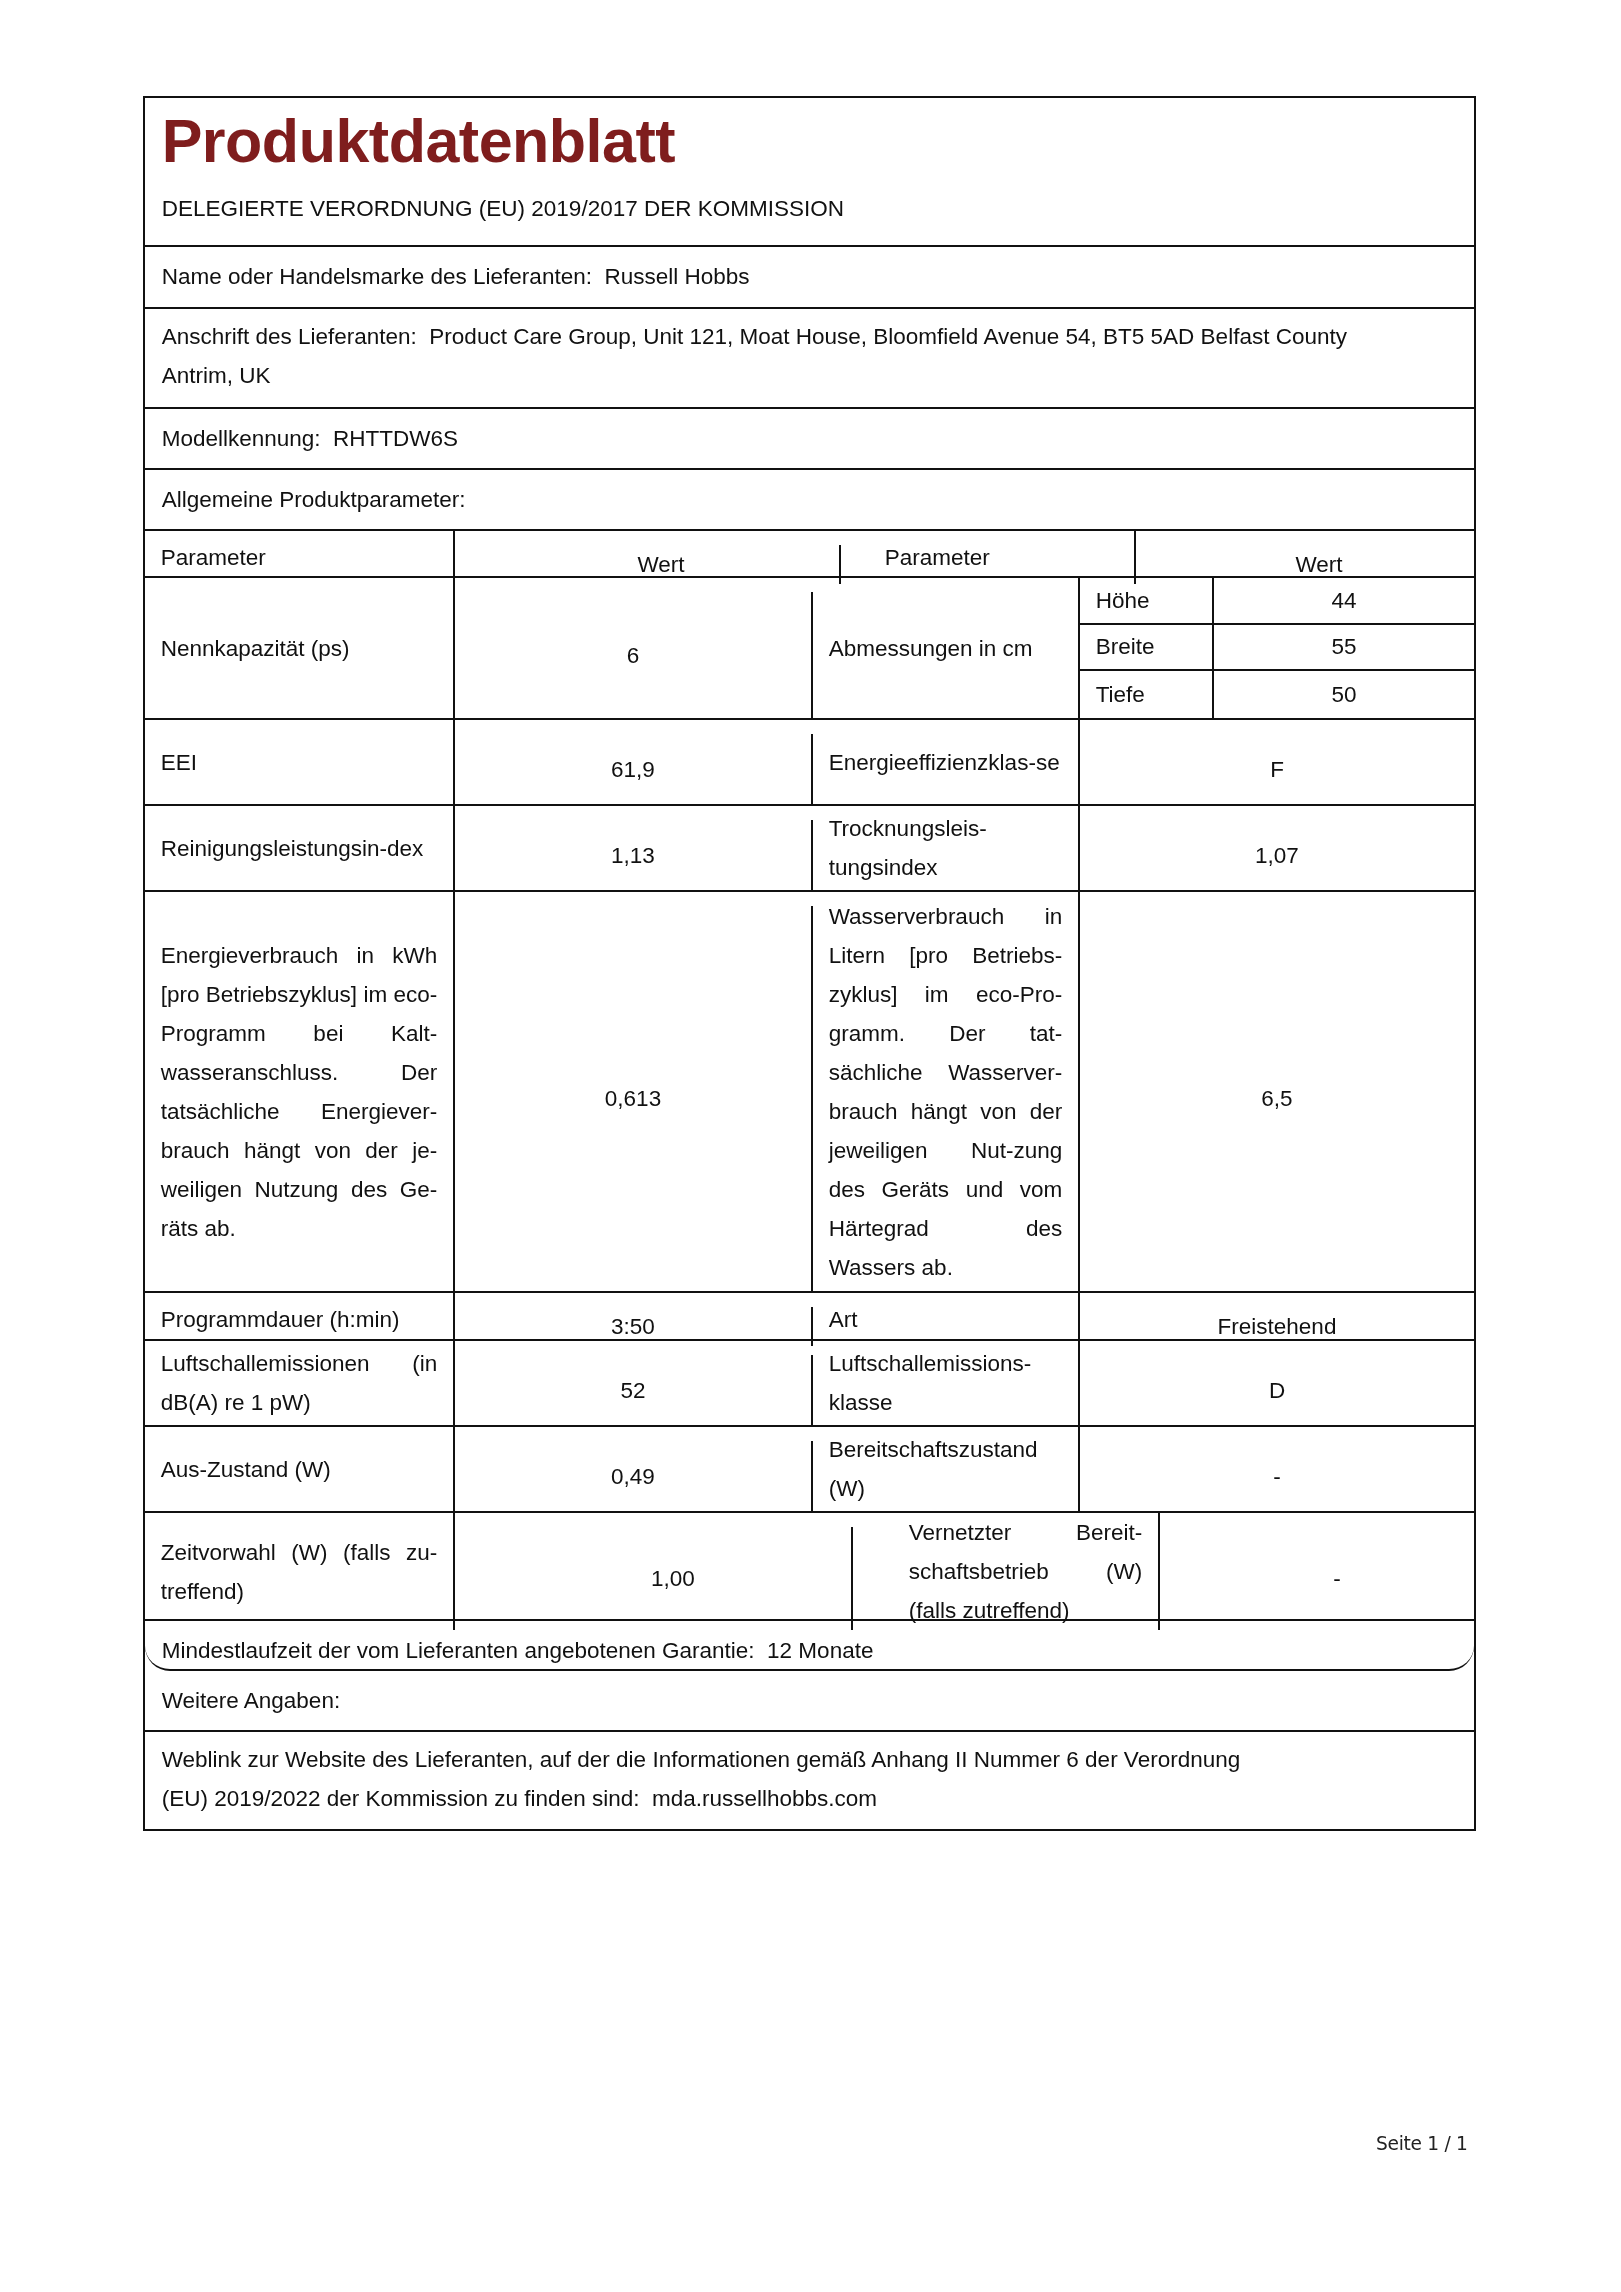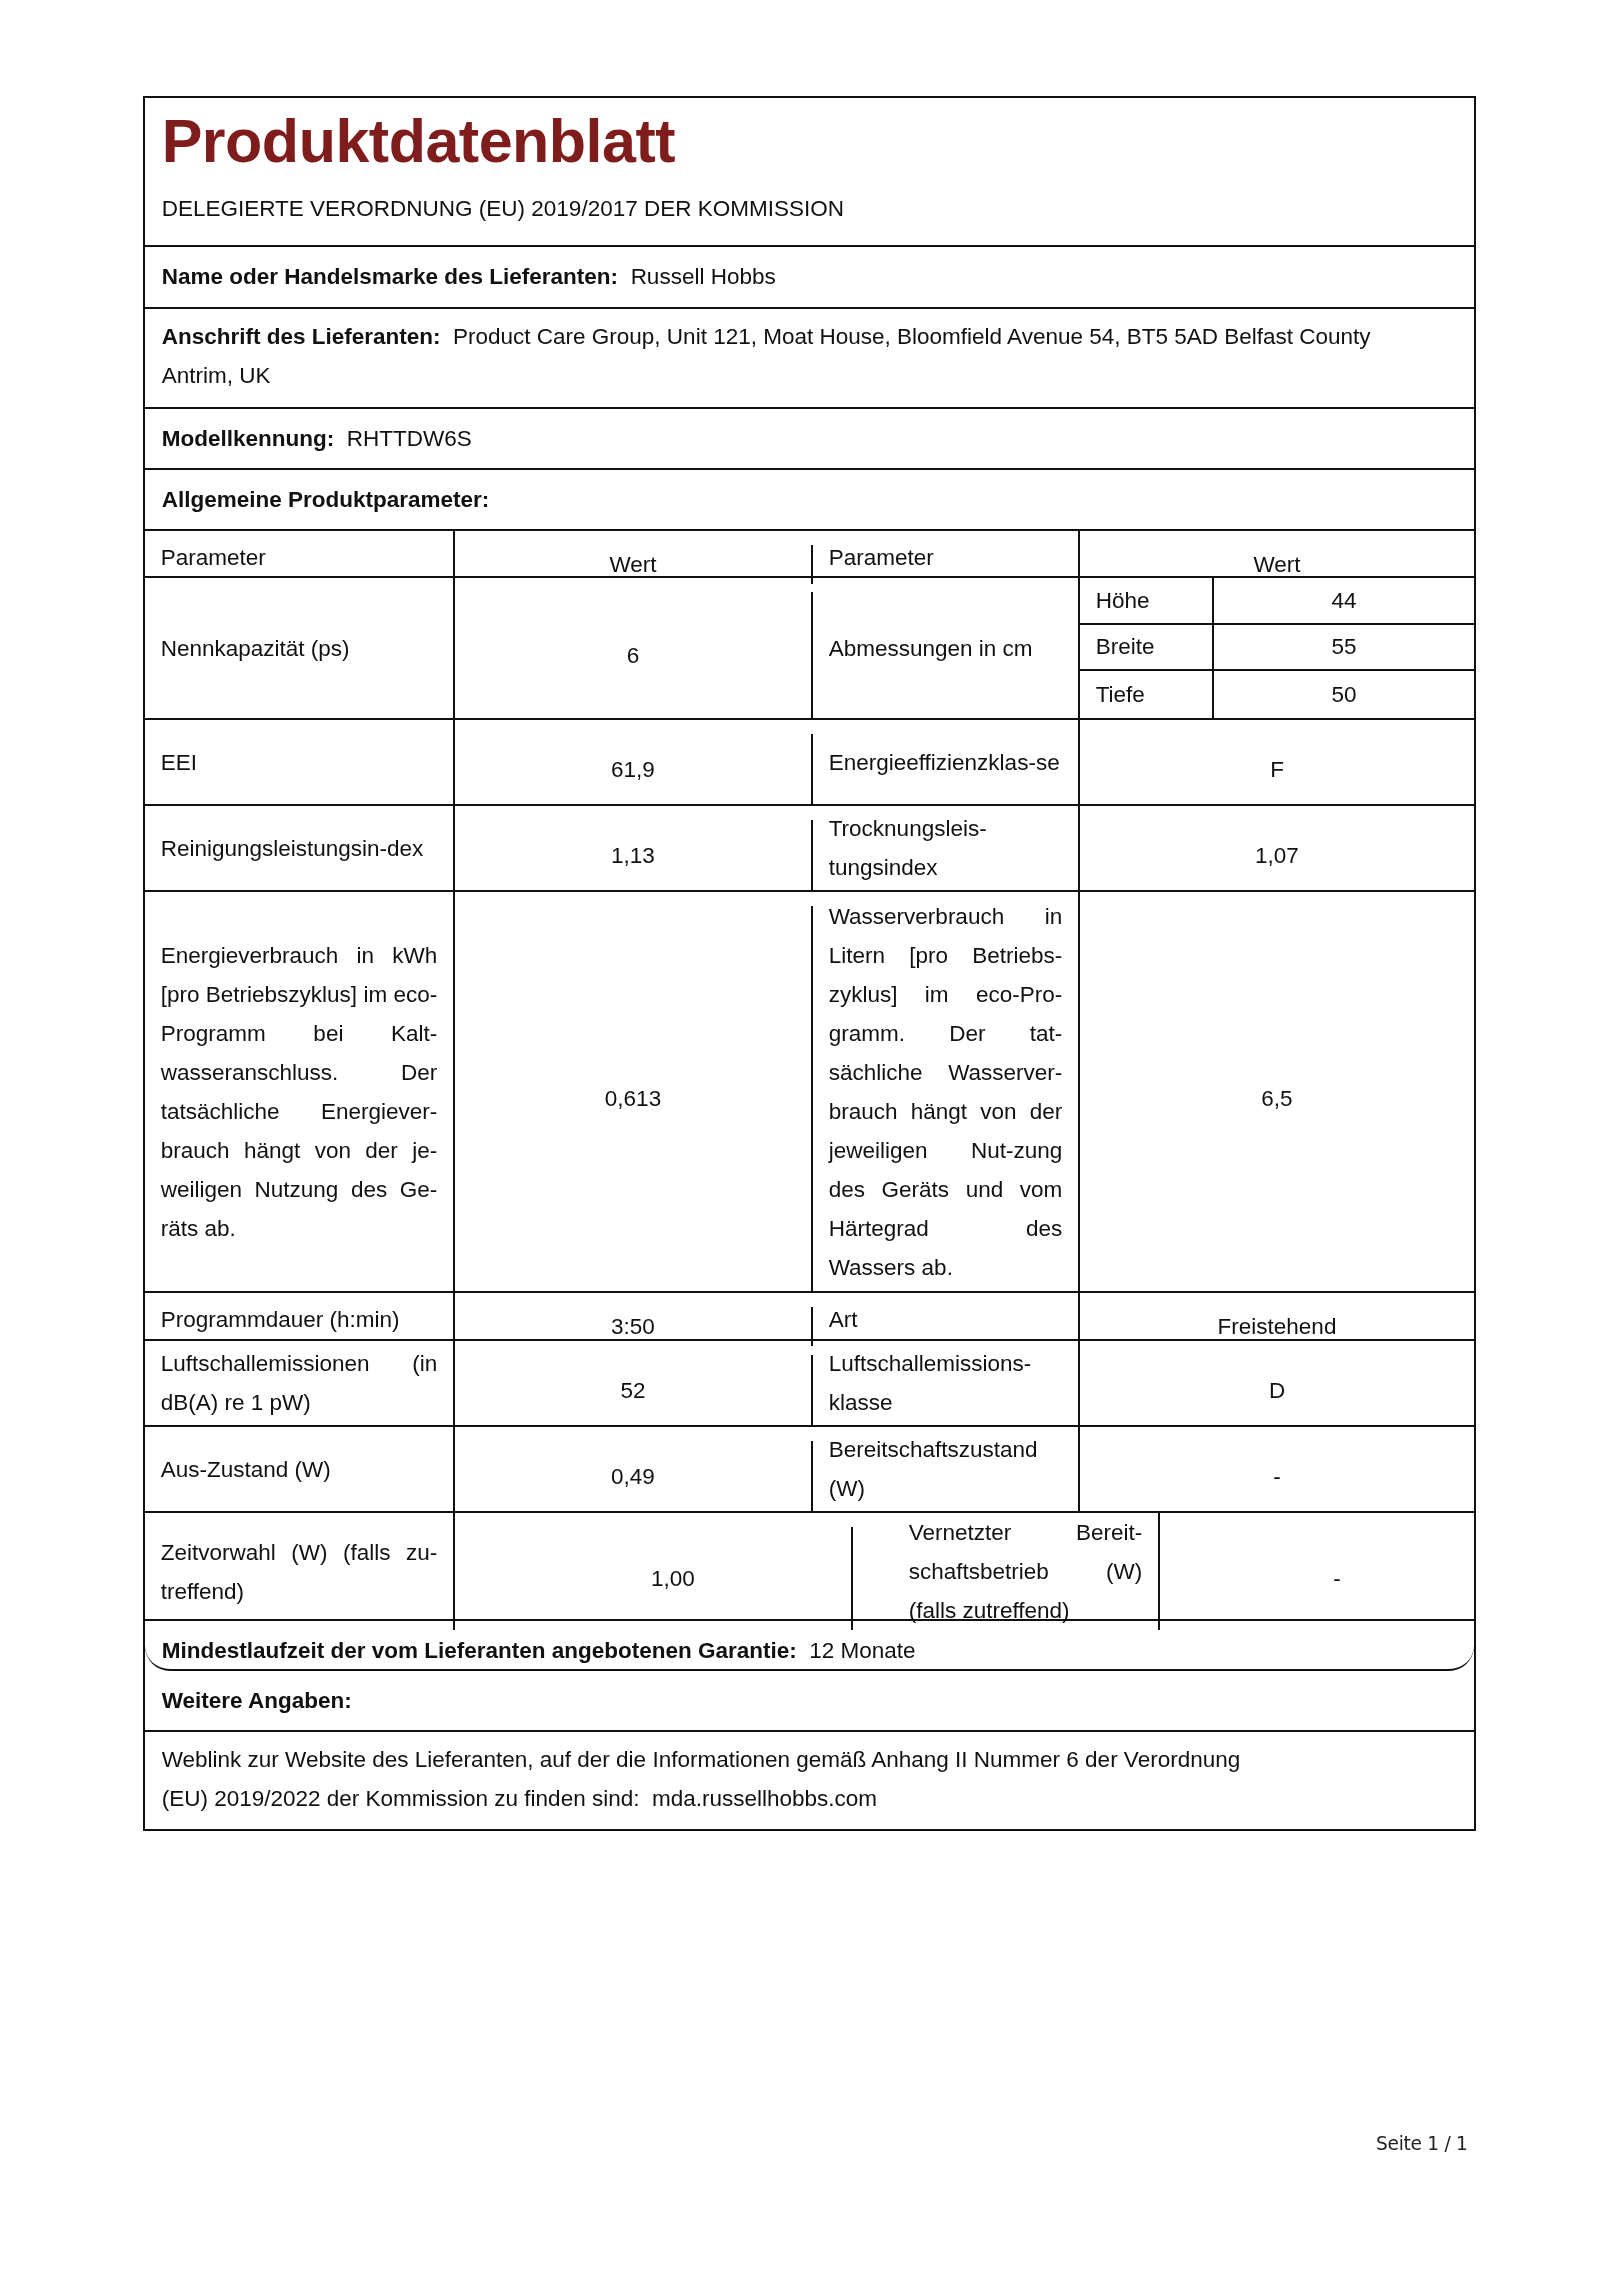--- a/index.html
+++ b/index.html
@@ -4,38 +4,38 @@
 <style>
   html, body { margin:0; padding:0; background:#ffffff; }
   body { width:1621px; height:2293px; position:relative; font-family:"Liberation Sans", sans-serif; color:#111; overflow:hidden; }
   .sheet { position:absolute; left:143px; top:96px; width:1333px; border:2.9px solid #111; box-sizing:border-box; }
   .row { position:relative; border-bottom:2.9px solid #111; box-sizing:border-box; }
   .row:last-child { border-bottom:none; }
   .title-row { height:149px; }
   .title { font-family:"Liberation Sans", sans-serif; font-weight:bold; font-size:61px; color:#7f1d1d; position:absolute; left:16.7px; top:7.8px; letter-spacing:-0.5px; }
   .subtitle { position:absolute; left:16.7px; top:98px; font-size:22.5px; }
   .line { font-size:22.5px; line-height:39px; }
-  .b { font-weight:bold;margin-top:40px; }
+  .b { font-weight:normal;margin-top:40px; }
   .r-name { height:62px; padding:9.8px 16.7px 0; }
   .r-addr { height:100px; padding:7.8px 16.7px 0; }
   .r-model { height:61px; padding:9.8px 16.7px 0; }
   .r-general { height:61px; padding:9.8px 16.7px 0; }
   .grid { display:grid; grid-template-columns:310px 358px 267px 1fr; }
   .cell { border-right:2.9px solid #111; box-sizing:border-box; font-size:22.5px; line-height:39px; display:flex; align-items:center; padding:0 15.7px; }
   .cell:last-child { border-right:none; }
   .center { justify-content:center; text-align:center;margin-top:14px; }
   .just { text-align:justify; text-align-last:left; display:block; align-self:center; }
   .wrap { display:flex; align-items:center; }
   .dims { display:grid; grid-template-rows:1fr 1fr 1fr; padding:0; align-items:stretch; }
   .dim-row { display:grid; grid-template-columns:134px 1fr; border-bottom:2.9px solid #111; }
   .dim-row:last-child { border-bottom:none;border-radius:14px; }
   .dim-row > div { display:flex; align-items:center; padding:0 15.7px; font-size:22.5px; }
   .dim-row > div:first-child { border-right:2.9px solid #111; }
   .dim-row > div:last-child { justify-content:center; }
-  .r-hdr { height:47px; }
+  .r-hdr { height:47px;gap:28px; }
   .r-cap { height:142px; }
   .r-eei { height:86px; }
   .r-rein { height:86px; }
   .r-energy { height:401px; }
   .r-prog { height:48px; }
   .r-luft { height:86px; }
   .r-aus { height:86px; }
   .r-zeit { height:108px;gap:40px; }
   .r-garantie { height:50px; padding:9.8px 16.7px 0;border-radius:30px; }
   .r-weitere { height:61px; padding:9.8px 16.7px 0; }

